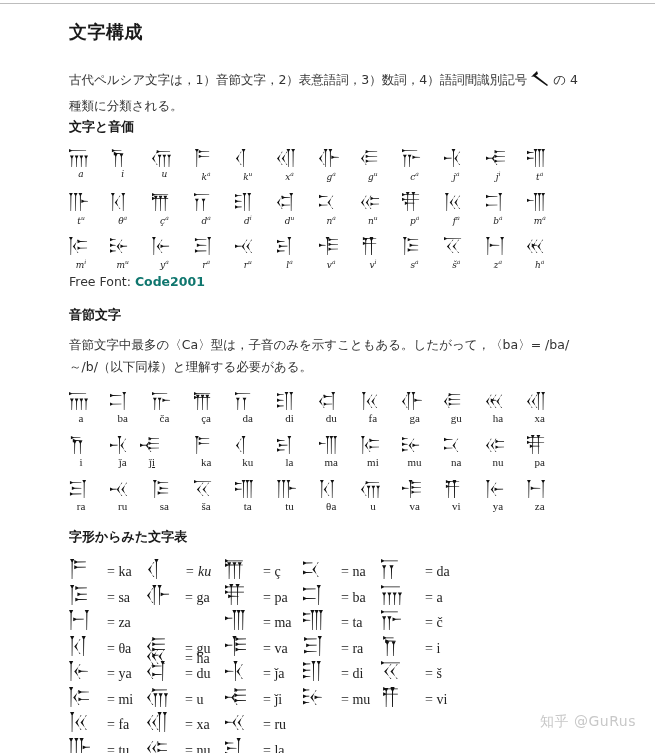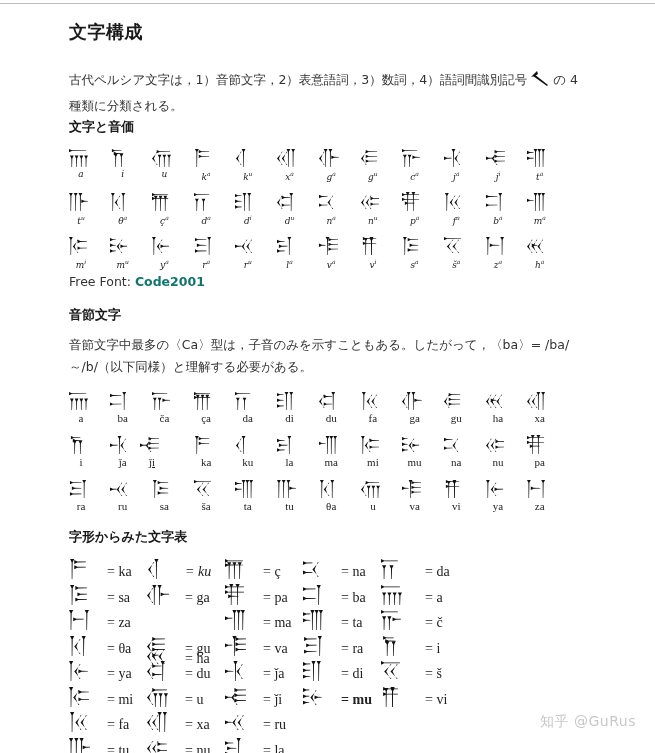--- a/index.html
+++ b/index.html
@@ -1148,21 +1148,21 @@
           <g fill="#111">
             <path d="M0 2 L0 5.6 L3 4.2 L7 4 L7 3.4 L3 3.3 Z"></path>
             <path d="M0 8 L0 11.6 L3 10.2 L7 10 L7 9.4 L3 9.3 Z"></path>
             <path d="M0 14 L0 17.6 L3 16.2 L7 16 L7 15.4 L3 15.3 Z"></path>
             <path d="M8 1 L12 1 L10.5 4 L10.2 20 L9.6 20 L9.5 4 Z"></path>
             <path d="M13 1 L17 1 L15.5 4 L15.2 20 L14.6 20 L14.5 4 Z"></path>
           </g>
         </svg>
         <span class="eq" style="left:38px">= di</span>
       </div>
-      <div class="tcell" style="left: 234px; top: 127.5px; width: 78px; font-weight: bold;">
+      <div class="tcell" style="left: 234px; top: 127.5px; width: 78px;">
         <svg width="27.3" height="22.05" viewBox="0 0 26 21">
           <g fill="#111">
             <path d="M0 2 L0 5.6 L3 4.2 L6 4 L6 3.4 L3 3.3 Z"></path>
             <path d="M0 8 L0 11.6 L3 10.2 L6 10 L6 9.4 L3 9.3 Z"></path>
             <path d="M0 14 L0 17.6 L3 16.2 L6 16 L6 15.4 L3 15.3 Z"></path>
             <path d="M13 4 L7 11 L13 18 L12 18 L9 11 L12 4 Z"></path>
             <path d="M11 9 L11 12.6 L14 11.2 L18 11 L18 10.4 L14 10.3 Z"></path>
           </g>
         </svg>
         <span class="eq" style="left:38px">= mu</span>

